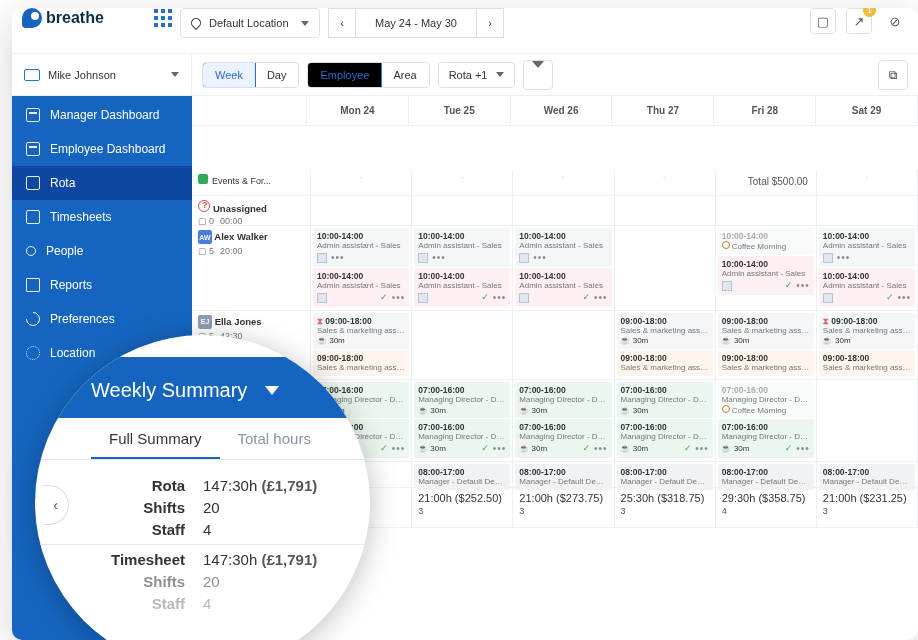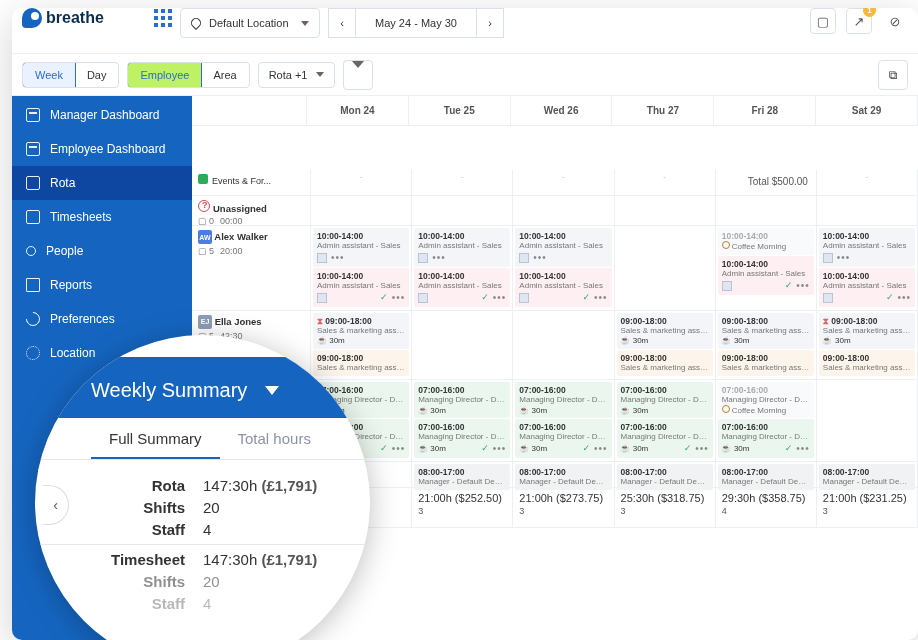--- a/index.html
+++ b/index.html
@@ -25,21 +25,21 @@
   .notif-badge { position:absolute; top:-5px; right:-5px; width:13px; height:13px; background:#f6b93b; color:#fff; border-radius:50%; font-size:8px; display:flex; align-items:center; justify-content:center; font-weight:bold; }
   
   .row2 { display:flex; height:42px; border-bottom:1px solid #eceff4; }
   .user-sel { width:180px; border-right:1px solid #eceff4; display:flex; align-items:center; padding:0 12px; font-size:11px; gap:8px; cursor:pointer; }
   .user-ic { width:16px; height:12px; border:1.5px solid #2a6dd2; border-radius:2px; display:inline-block; position:relative; }
   .filters { flex:1; display:flex; align-items:center; padding:0 10px; gap:8px; }
   .seg { display:flex; border:1px solid #d9e0ea; border-radius:4px; overflow:hidden; }
   .seg > div { padding:6px 12px; font-size:11px; cursor:pointer; border-right:1px solid #d9e0ea; }
   .seg > div:last-child { border-right:none; }
   .seg .on { background:#eaf2ff; color:#2a6dd2; border:1px solid #2a6dd2; margin:-1px; z-index:1; border-radius:4px 0 0 4px; }
-  .seg .on2 { background:#bef264; color:#2a6dd2; }
+  .seg .on2 { background:#000000; color:#2a6dd2; }
   .dd { border:1px solid #d9e0ea; border-radius:4px; padding:6px 10px; font-size:11px; display:flex; gap:8px; align-items:center; cursor:pointer; }
   .ficon { border:1px solid #d9e0ea; border-radius:4px; width:30px; height:30px; display:flex; align-items:center; justify-content:center; cursor:pointer; }
   .funnel::before { content:"";width:0;height:0;border-left:6px solid transparent;border-right:6px solid transparent;border-top:7px solid #666; }
   .spacer { flex:1; }
   
   .main { display:flex; flex:1; overflow:hidden; }
   .sidebar { width:180px; background:#1565c0; color:#fff; font-size:12px; padding-top:2px; }
   .sidebar .item { display:flex; align-items:center; gap:10px; padding:10px 14px; cursor:pointer; }
   .sidebar .item.active { background:#0d47a1; }
   .sbic { width:14px; height:14px; display:inline-block; opacity:.9; }
@@ -136,20 +136,25 @@
         <span>↗</span>
         <span class="notif-badge">1</span>
       </div>
       <div class="icbtn" style="border:none">
         <span>⊘</span>
       </div>
     </div>
   </div>
 
   <div class="row2">
+    <div class="user-sel">
+      <span class="user-ic"></span>
+      <span>Mike Johnson</span>
+      <span class="chev-d" style="margin-left:auto"></span>
+    </div>
     <div class="filters">
       <div class="seg">
         <div class="on">Week</div>
         <div>Day</div>
       </div>
       <div class="seg">
         <div class="on2" style="border:1px solid #2a6dd2;margin:-1px;border-radius:4px 0 0 4px">Employee</div>
         <div>Area</div>
       </div>
       <div class="dd">

